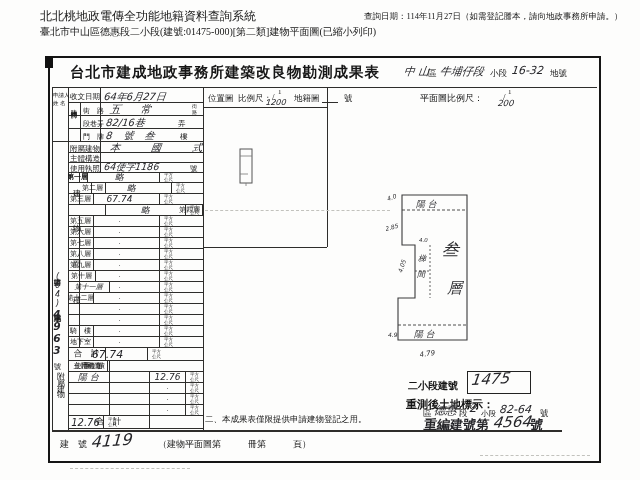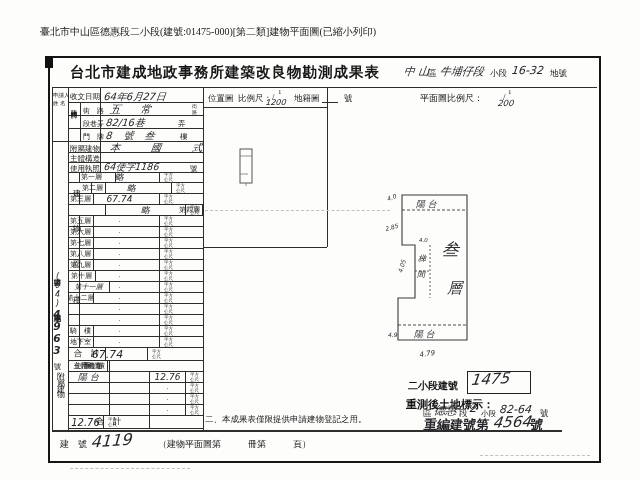--- a/index.html
+++ b/index.html
@@ -25,20 +25,22 @@
   .unit{flex-direction:column;font-size:4.5px;line-height:5px;color:#333;
         font-family:"Liberation Serif",serif;justify-content:center;}
   .dashfaint{position:absolute;border-top:1px dashed #c2c2bd;height:0;}
   svg text{font-family:"DejaVu Sans",sans-serif;font-style:italic;fill:#2b2b2e;}
 </style>
 </head>
 <body>
 
 <div class="page">
 
+  <div class="p" style="left:40px;top:8px;font-size:12px;">北北桃地政電傳全功能地籍資料查詢系統</div>
+  <div class="p" style="left:364px;top:11px;font-size:8.5px;">查詢日期：114年11月27日（如需登記謄本，請向地政事務所申請。）</div>
   <div class="p" style="left:40px;top:25px;font-size:10px;">臺北市中山區德惠段二小段(建號:01475-000)[第二類]建物平面圖(已縮小列印)</div>
 
   <div class="form-border"></div>
   <div class="blob"></div>
 
   <div class="p pb" style="left:70px;top:63px;font-size:14.5px;letter-spacing:1px;">台北市建成地政事務所建築改良物勘測成果表</div>
   <div class="h" style="left:404px;top:64px;font-size:11px;">中 山</div>
   <div class="p" style="left:428px;top:68px;font-size:8.5px;">區</div>
   <div class="h" style="left:440px;top:64px;font-size:11px;">牛埔仔段</div>
   <div class="p" style="left:490px;top:68px;font-size:8.5px;">小段</div>
@@ -85,21 +87,21 @@
   <div class="p" style="left:70px;top:144px;font-size:7.5px;">附屬建物</div>
   <div class="h" style="left:110px;top:141px;font-size:10px;letter-spacing:14px;">本 國 式</div>
   <div class="p" style="left:70px;top:154px;font-size:7.5px;">主體構造</div>
   <div class="p" style="left:70px;top:164px;font-size:7.5px;">使用執照</div>
   <div class="h" style="left:104px;top:161px;font-size:9.5px;">64使字1186</div>
   <div class="p" style="left:190px;top:164px;font-size:7.5px;">號</div>
 
   <div id="floors" style="position:absolute;left:68px;top:172px;width:135px;">
       <div class="row" style="height: 11px;">
         <div class="cell " style="width: 12px;"></div>
-        <div class="cell p flabel" style="width: 48px;">第一層</div>
+        <div class="cell p flabel" style="width: 20px; font-weight: bold;">第一層</div>
         <div class="cell fvalue" style="width: 80px;">略</div>
         <div class="cell unit" style="width: 17px;">
           <div>平方</div>
           <div>公尺</div>
         </div>
       </div>
       <div class="row" style="height: 11px; padding-left: 12px;">
         <div class="cell " style="width: 12px;"></div>
         <div class="cell p flabel" style="width: 26px;">第二層</div>
         <div class="cell fvalue" style="width: 80px;">略</div>

